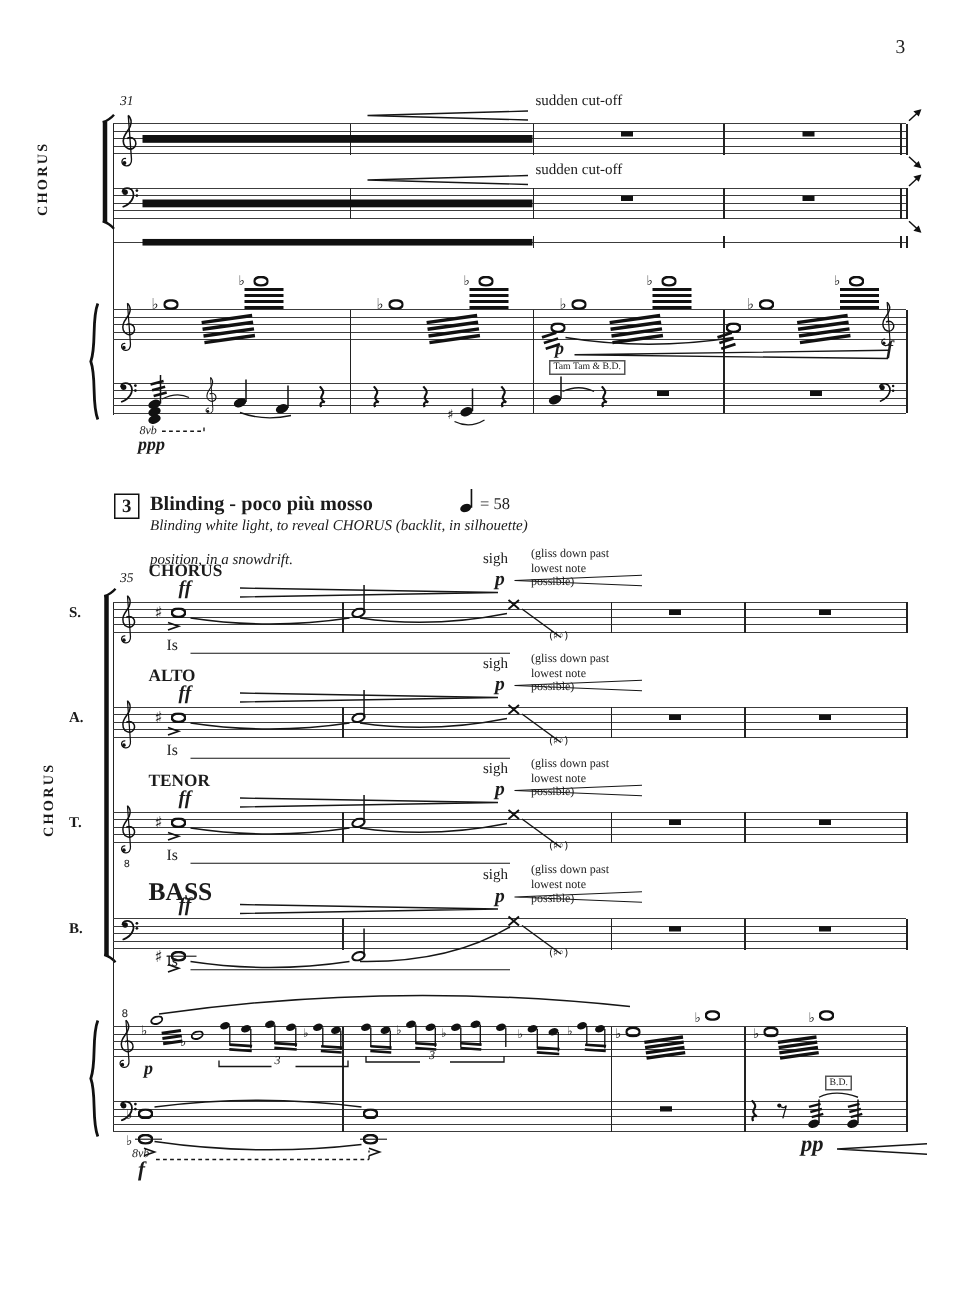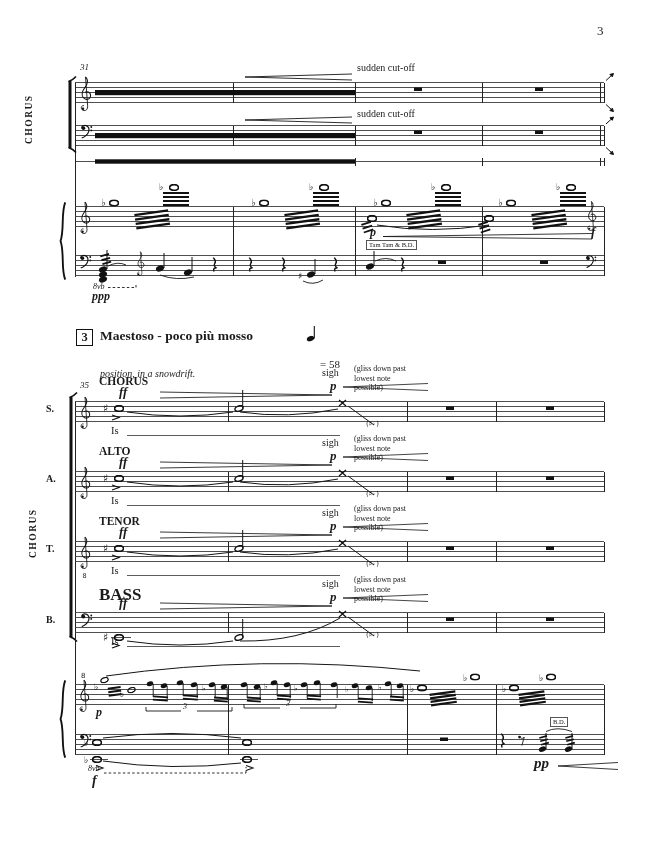--- a/index.html
+++ b/index.html
@@ -494,22 +494,23 @@
 <div class="t" style="left:357px;top:63px;font-size:10px;">sudden cut-off</div>
 <div class="t" style="left:357px;top:109px;font-size:10px;">sudden cut-off</div>
 
 <div class="t dyn" style="left:370px;top:226px;font-size:12px;">p</div>
 <div class="t dyn" style="left:591px;top:225px;font-size:13px;">f</div>
 <div class="box" style="left:366px;top:240px;">Tam Tam &amp; B.D.</div>
 <div class="t it" style="left:93px;top:283px;font-size:8px;">8vb</div>
 <div class="t dyn" style="left:92px;top:290px;font-size:12px;">ppp</div>
 
 <div class="rehearsal-box" style="left:76px;top:329px;">3</div>
-<div class="t b" style="left:100px;top:329px;font-size:13.5px;">Maestoso - poco più mosso</div>
-<div class="t" style="left:320px;top:331px;font-size:11px;margin-top:28px;">= 58</div>
+<div class="t b" style="left:100px;top:329px;font-size:13.5px;">Blinding - poco più mosso</div>
+<div class="t" style="left:320px;top:331px;font-size:11px;">= 58</div>
+<div class="t it" style="left:100px;top:346px;font-size:10px;">Blinding white light, to reveal CHORUS (backlit, in silhouette)</div>
 <div class="t it" style="left:100px;top:369px;font-size:10px;">position, in a snowdrift.</div>
 
 <div class="t it" style="left:80px;top:381px;font-size:9px;font-family:Liberation Serif, serif;">35</div>
 <div class="vlabel" style="left:28px;top:468px;height:90px;">CHORUS</div>
 
 <div class="t b" style="left:99px;top:375px;font-size:11.5px;">CHORUS</div>
 <div class="t dyn" style="left:119px;top:385px;font-size:13px;">ff</div>
 <div class="t" style="left:322px;top:368px;font-size:10px;">sigh</div>
 <div class="t dyn" style="left:330px;top:379px;font-size:13px;">p</div>
 <div class="t" style="left:354px;top:365px;font-size:8px;">(gliss down past</div>

